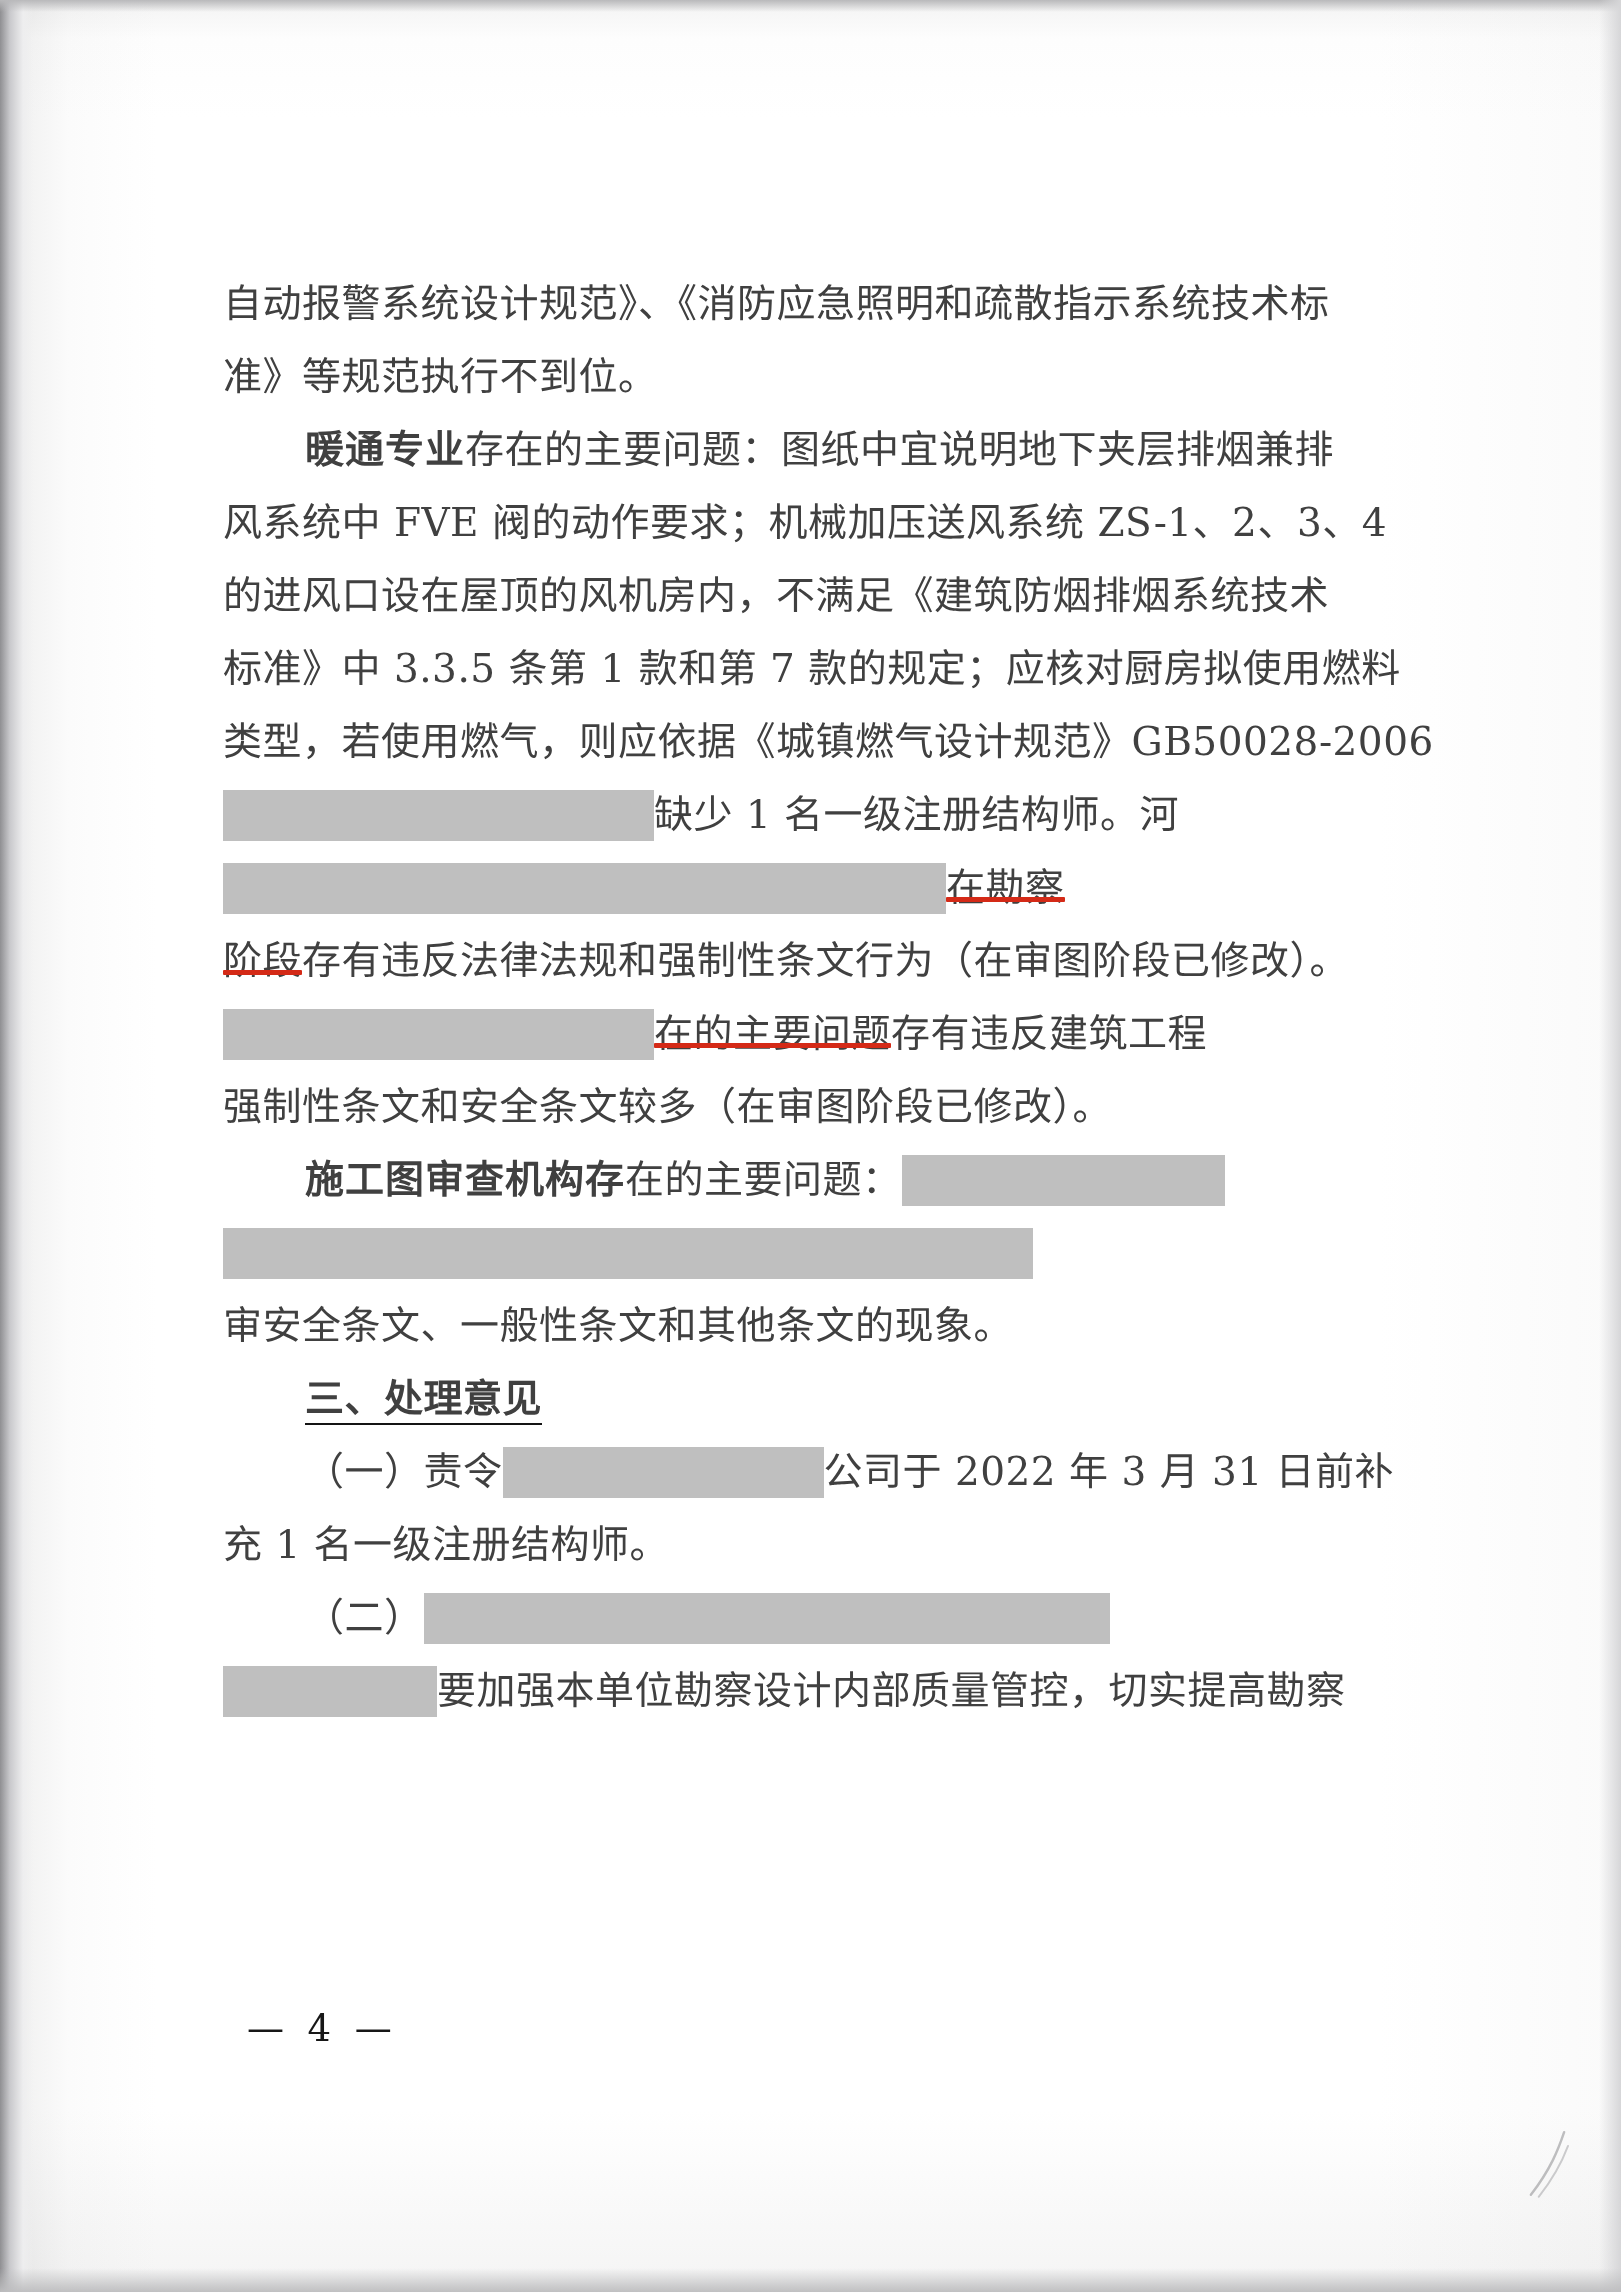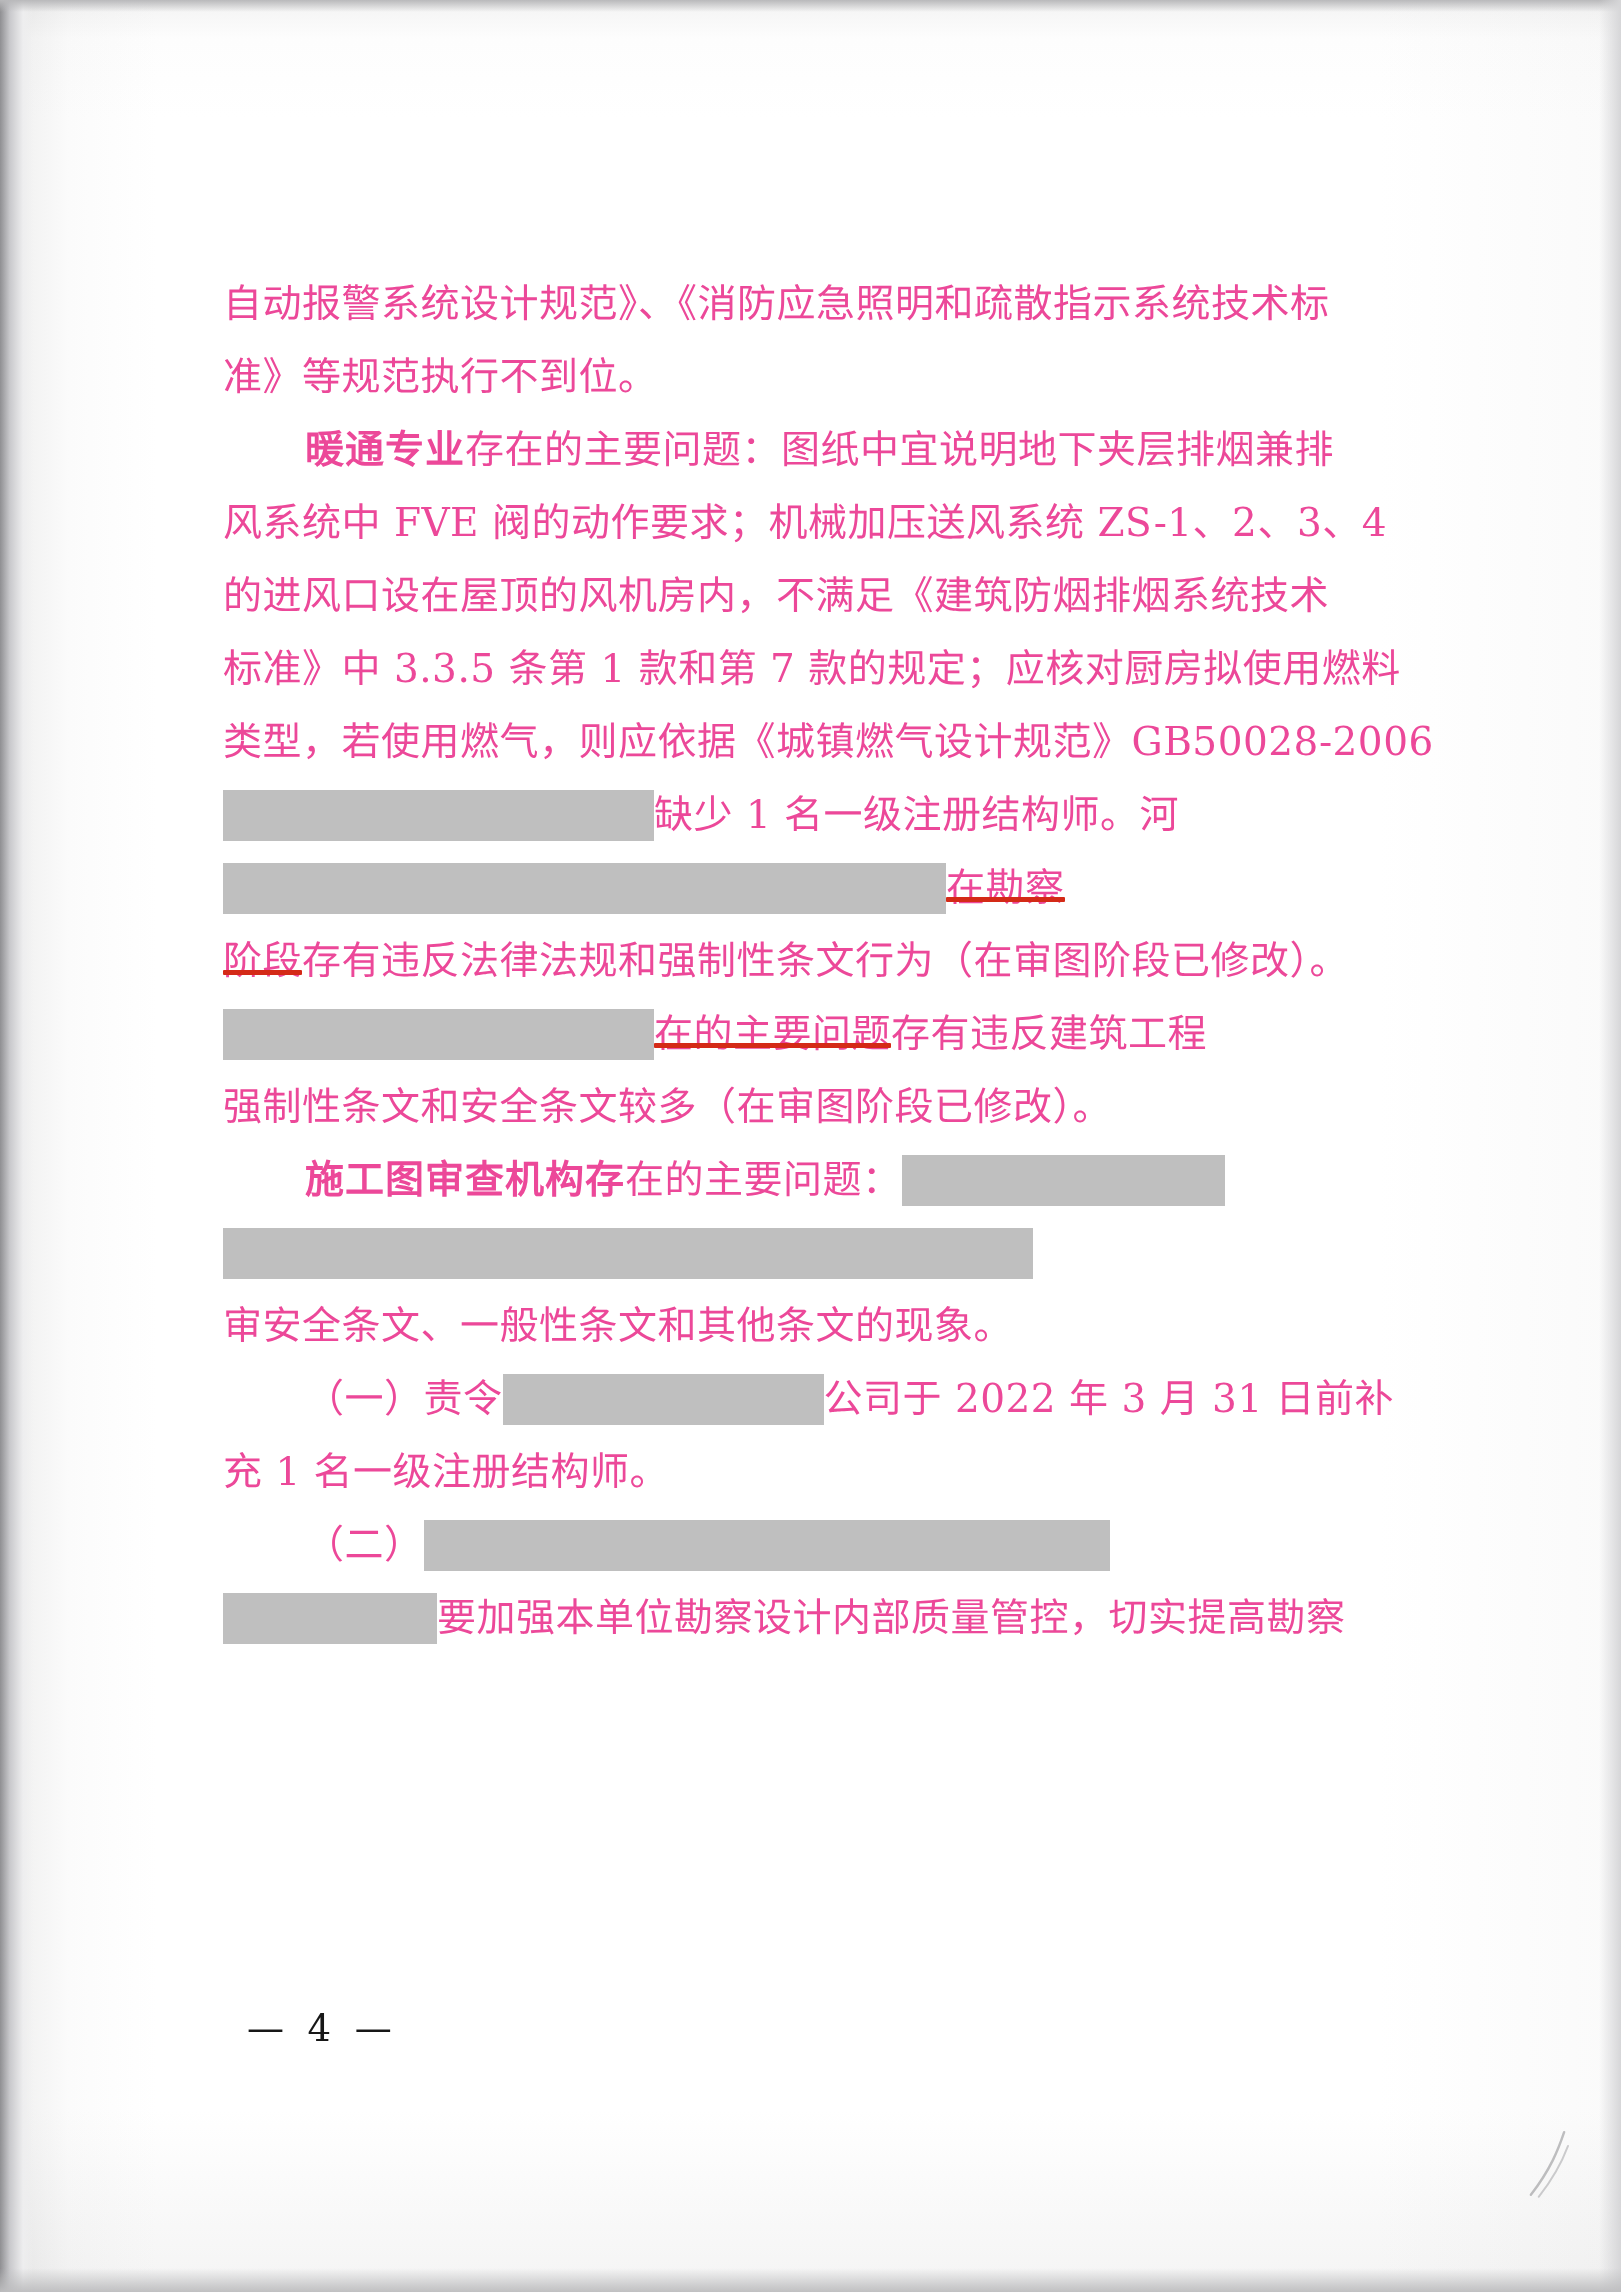--- a/index.html
+++ b/index.html
@@ -61,21 +61,21 @@
     width: 1186px;
   }
 
   .line {
     position: relative;
     height: 73px;
     line-height: 73px;
     white-space: nowrap;
     font-family: "DejaVu Serif", "Liberation Serif", serif;
     font-size: 39px;
-    color: #ec4899;
+    color: #404040;
     letter-spacing: 0.5px;
   }
   .line .t {
     display: inline;
     vertical-align: baseline;
   }
   .bold {
     font-weight: 700;
     letter-spacing: 1px;
   }
@@ -152,20 +152,21 @@
       <div class="line"><span class="t">标准》中 3.3.5 条第 1 款和第 7 款的规定；应核对厨房拟使用燃料</span></div>
       <div class="line"><span class="t">类型，若使用燃气，则应依据《城镇燃气设计规范》GB50028-2006</span></div>
       <div class="line"><span class="redact" style="width: 431px;"></span><span class="t">缺少 1 名一级注册结构师。河</span></div>
       <div class="line"><span class="redact" style="width: 723px;"></span><span class="t redline">在勘察</span></div>
       <div class="line"><span class="t redline">阶段</span><span class="t">存有违反法律法规和强制性条文行为（在审图阶段已修改）。</span></div>
       <div class="line"><span class="redact" style="width: 431px;"></span><span class="t redline">在的主要问题</span><span class="t">存有违反建筑工程</span></div>
       <div class="line"><span class="t">强制性条文和安全条文较多（在审图阶段已修改）。</span></div>
       <div class="line indent2"><span class="t bold">施工图审查机构存</span><span class="t">在的主要问题：</span><span class="redact" style="width: 323px;"></span></div>
       <div class="line"><span class="redact" style="width: 810px;"></span></div>
       <div class="line"><span class="t">审安全条文、一般性条文和其他条文的现象。</span></div>
+      <div class="line indent2"><span class="t heading-ul">三、处理意见</span></div>
       <div class="line indent2"><span class="t">（一）责令</span><span class="redact" style="width: 321px;"></span><span class="t">公司于 2022 年 3 月 31 日前补</span></div>
       <div class="line"><span class="t">充 1 名一级注册结构师。</span></div>
       <div class="line indent2"><span class="t">（二）</span><span class="redact" style="width: 686px;"></span></div>
       <div class="line"><span class="redact" style="width: 214px;"></span><span class="t">要加强本单位勘察设计内部质量管控，切实提高勘察</span></div>
     </div>
 
   <div class="page-number">— 4 —</div>
 
   <div class="corner-mark">
     <svg width="45" height="69" viewBox="0 0 46 70" aria-hidden="true">

